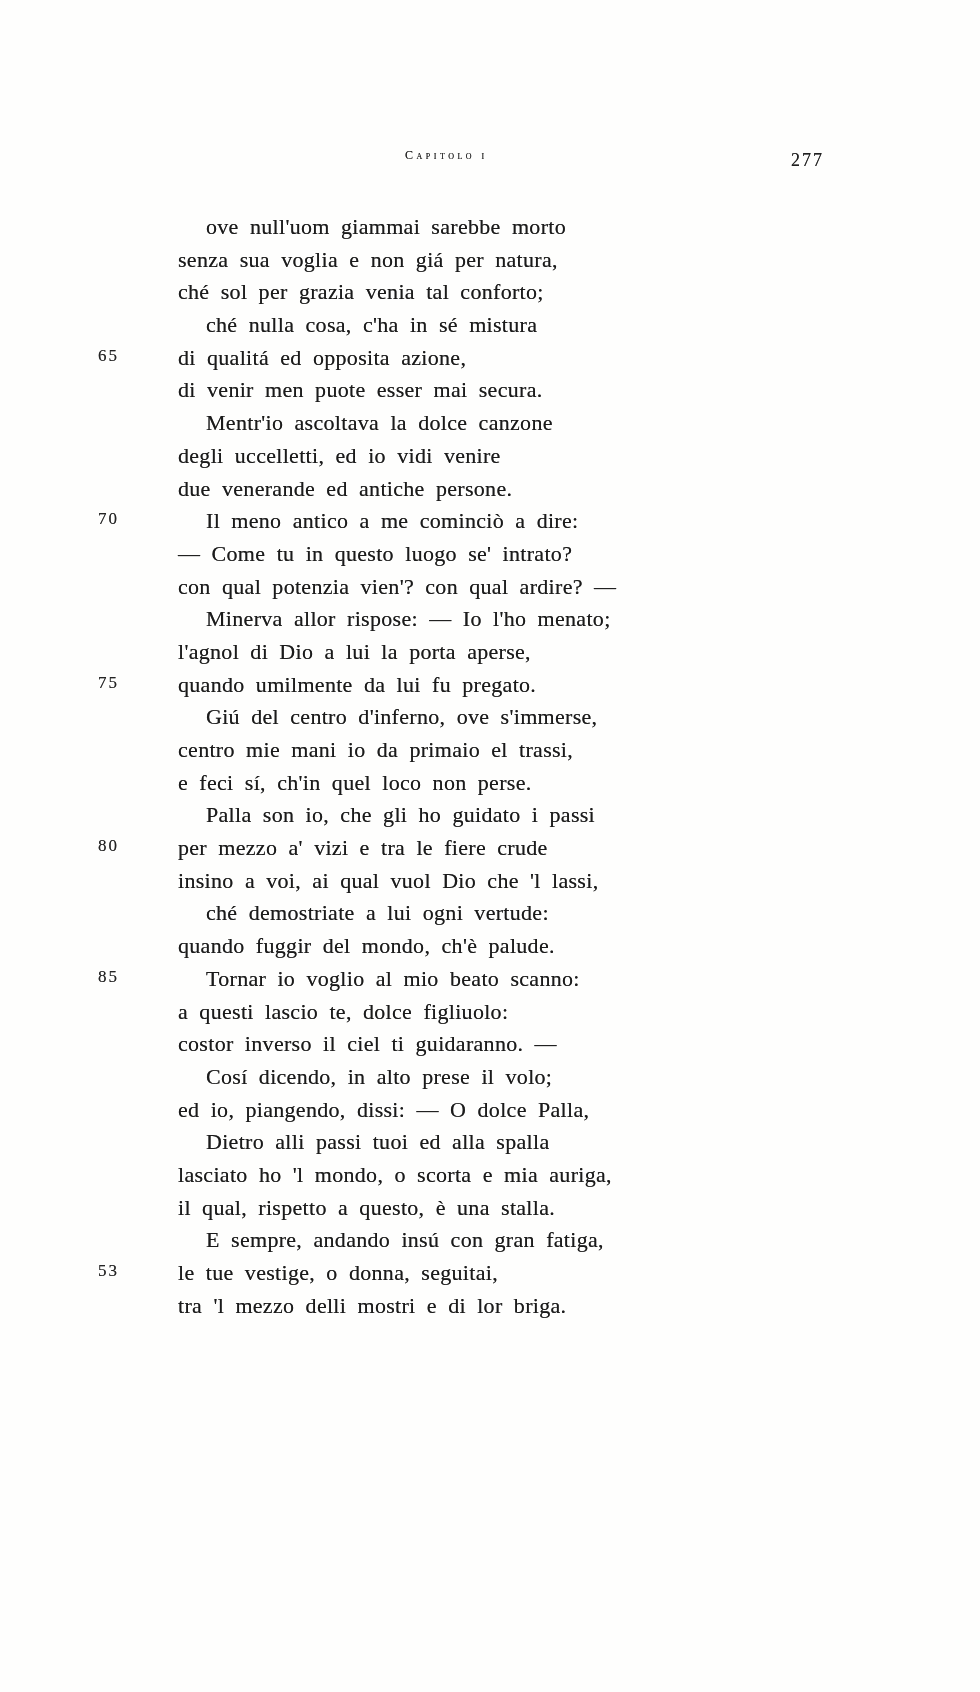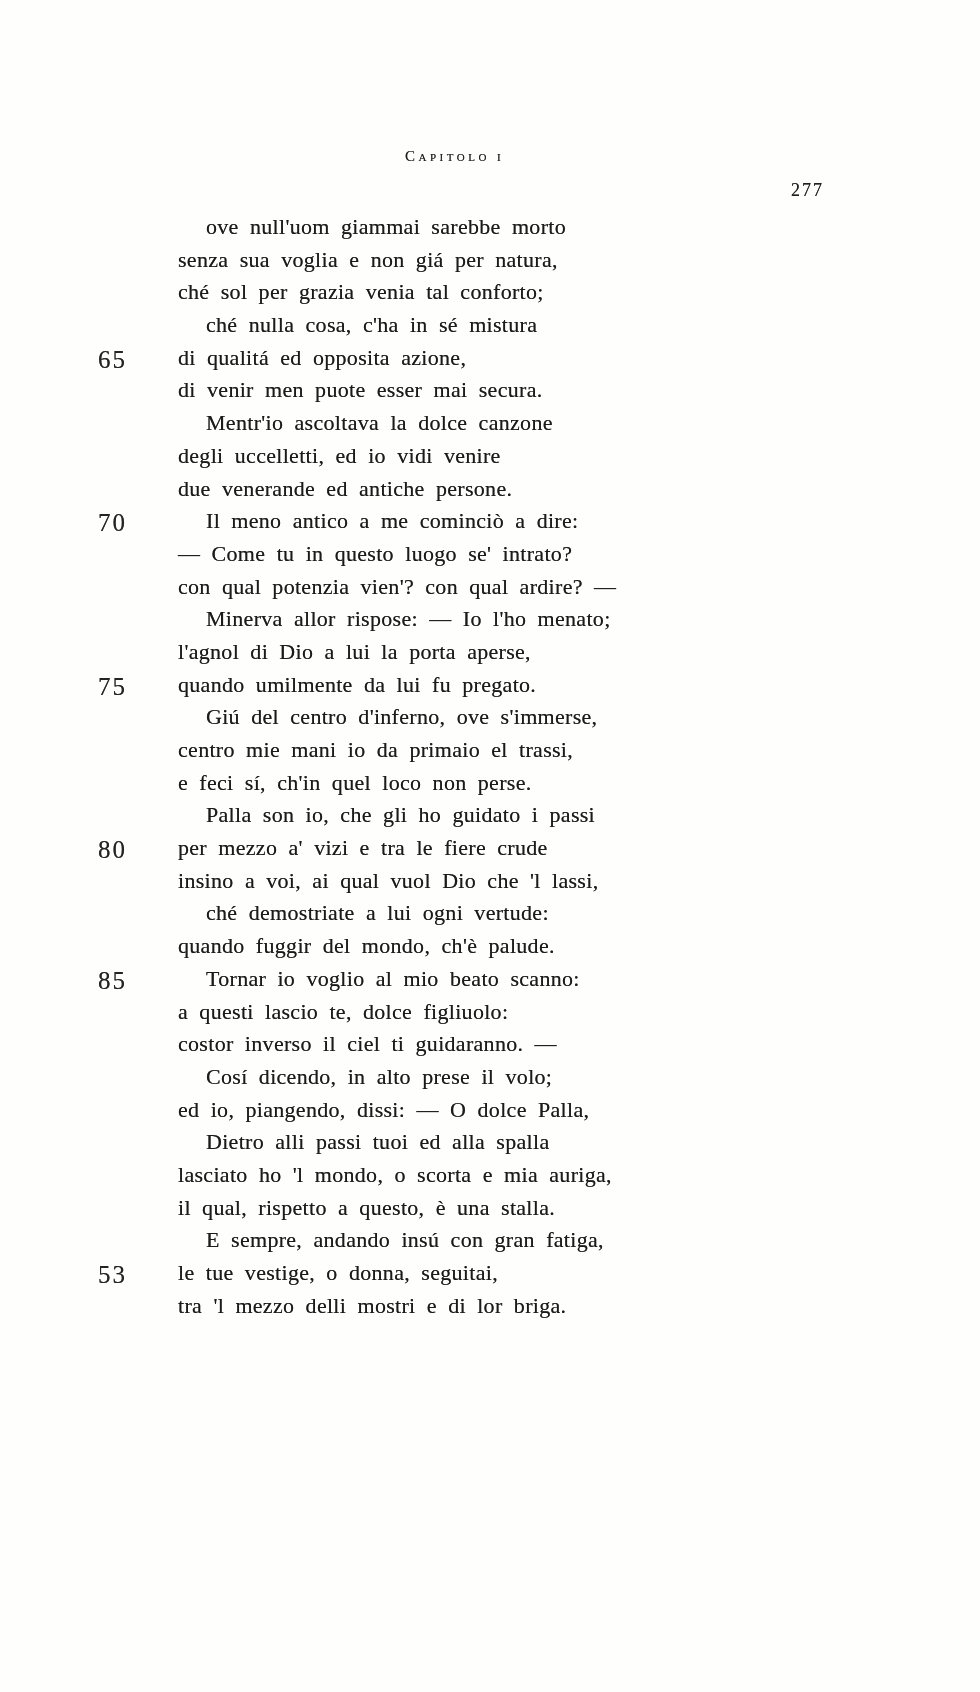--- a/index.html
+++ b/index.html
@@ -15,57 +15,56 @@
     background: #fefefd;
     overflow: hidden;
     font-family: "Liberation Serif", "DejaVu Serif", serif;
     color: #1c1c1c;
   }
   
   .running-head .chapter {
     position: absolute;
     left: 405px;
     top: 148px;
-    font-size: 15px;
+    font-size: 12px;
     letter-spacing: 3.5px;
     font-variant: small-caps;
     text-transform: lowercase;
     font-weight: normal;
     color: #202020;
     text-shadow: 0 0 0.5px rgba(20,20,20,0.6);
   }
   .running-head .chapter::first-letter {
     text-transform: uppercase;
   }
   .running-head .folio {
     position: absolute;
     left: 791px;
     top: 150px;
     font-size: 18px;
     letter-spacing: 2px;
     color: #202020;
     text-shadow: 0 0 0.5px rgba(20,20,20,0.6);
-    margin-top: 30px;
   }
   
   .poem {
     position: absolute;
     top: 212px;
     left: 0;
     width: 804px;
   }
   .line {
     position: relative;
     height: 32.7px;
   }
   .line .num {
     position: absolute;
     left: 98px;
     top: 3px;
-    font-size: 25px;
+    font-size: 17px;
     letter-spacing: 2px;
     color: #242424;
     text-shadow: 0 0 0.4px rgba(20,20,20,0.55);
   }
   .line .text {
     position: absolute;
     left: 178px;
     top: 0;
     font-size: 22px;
     line-height: 30px;

